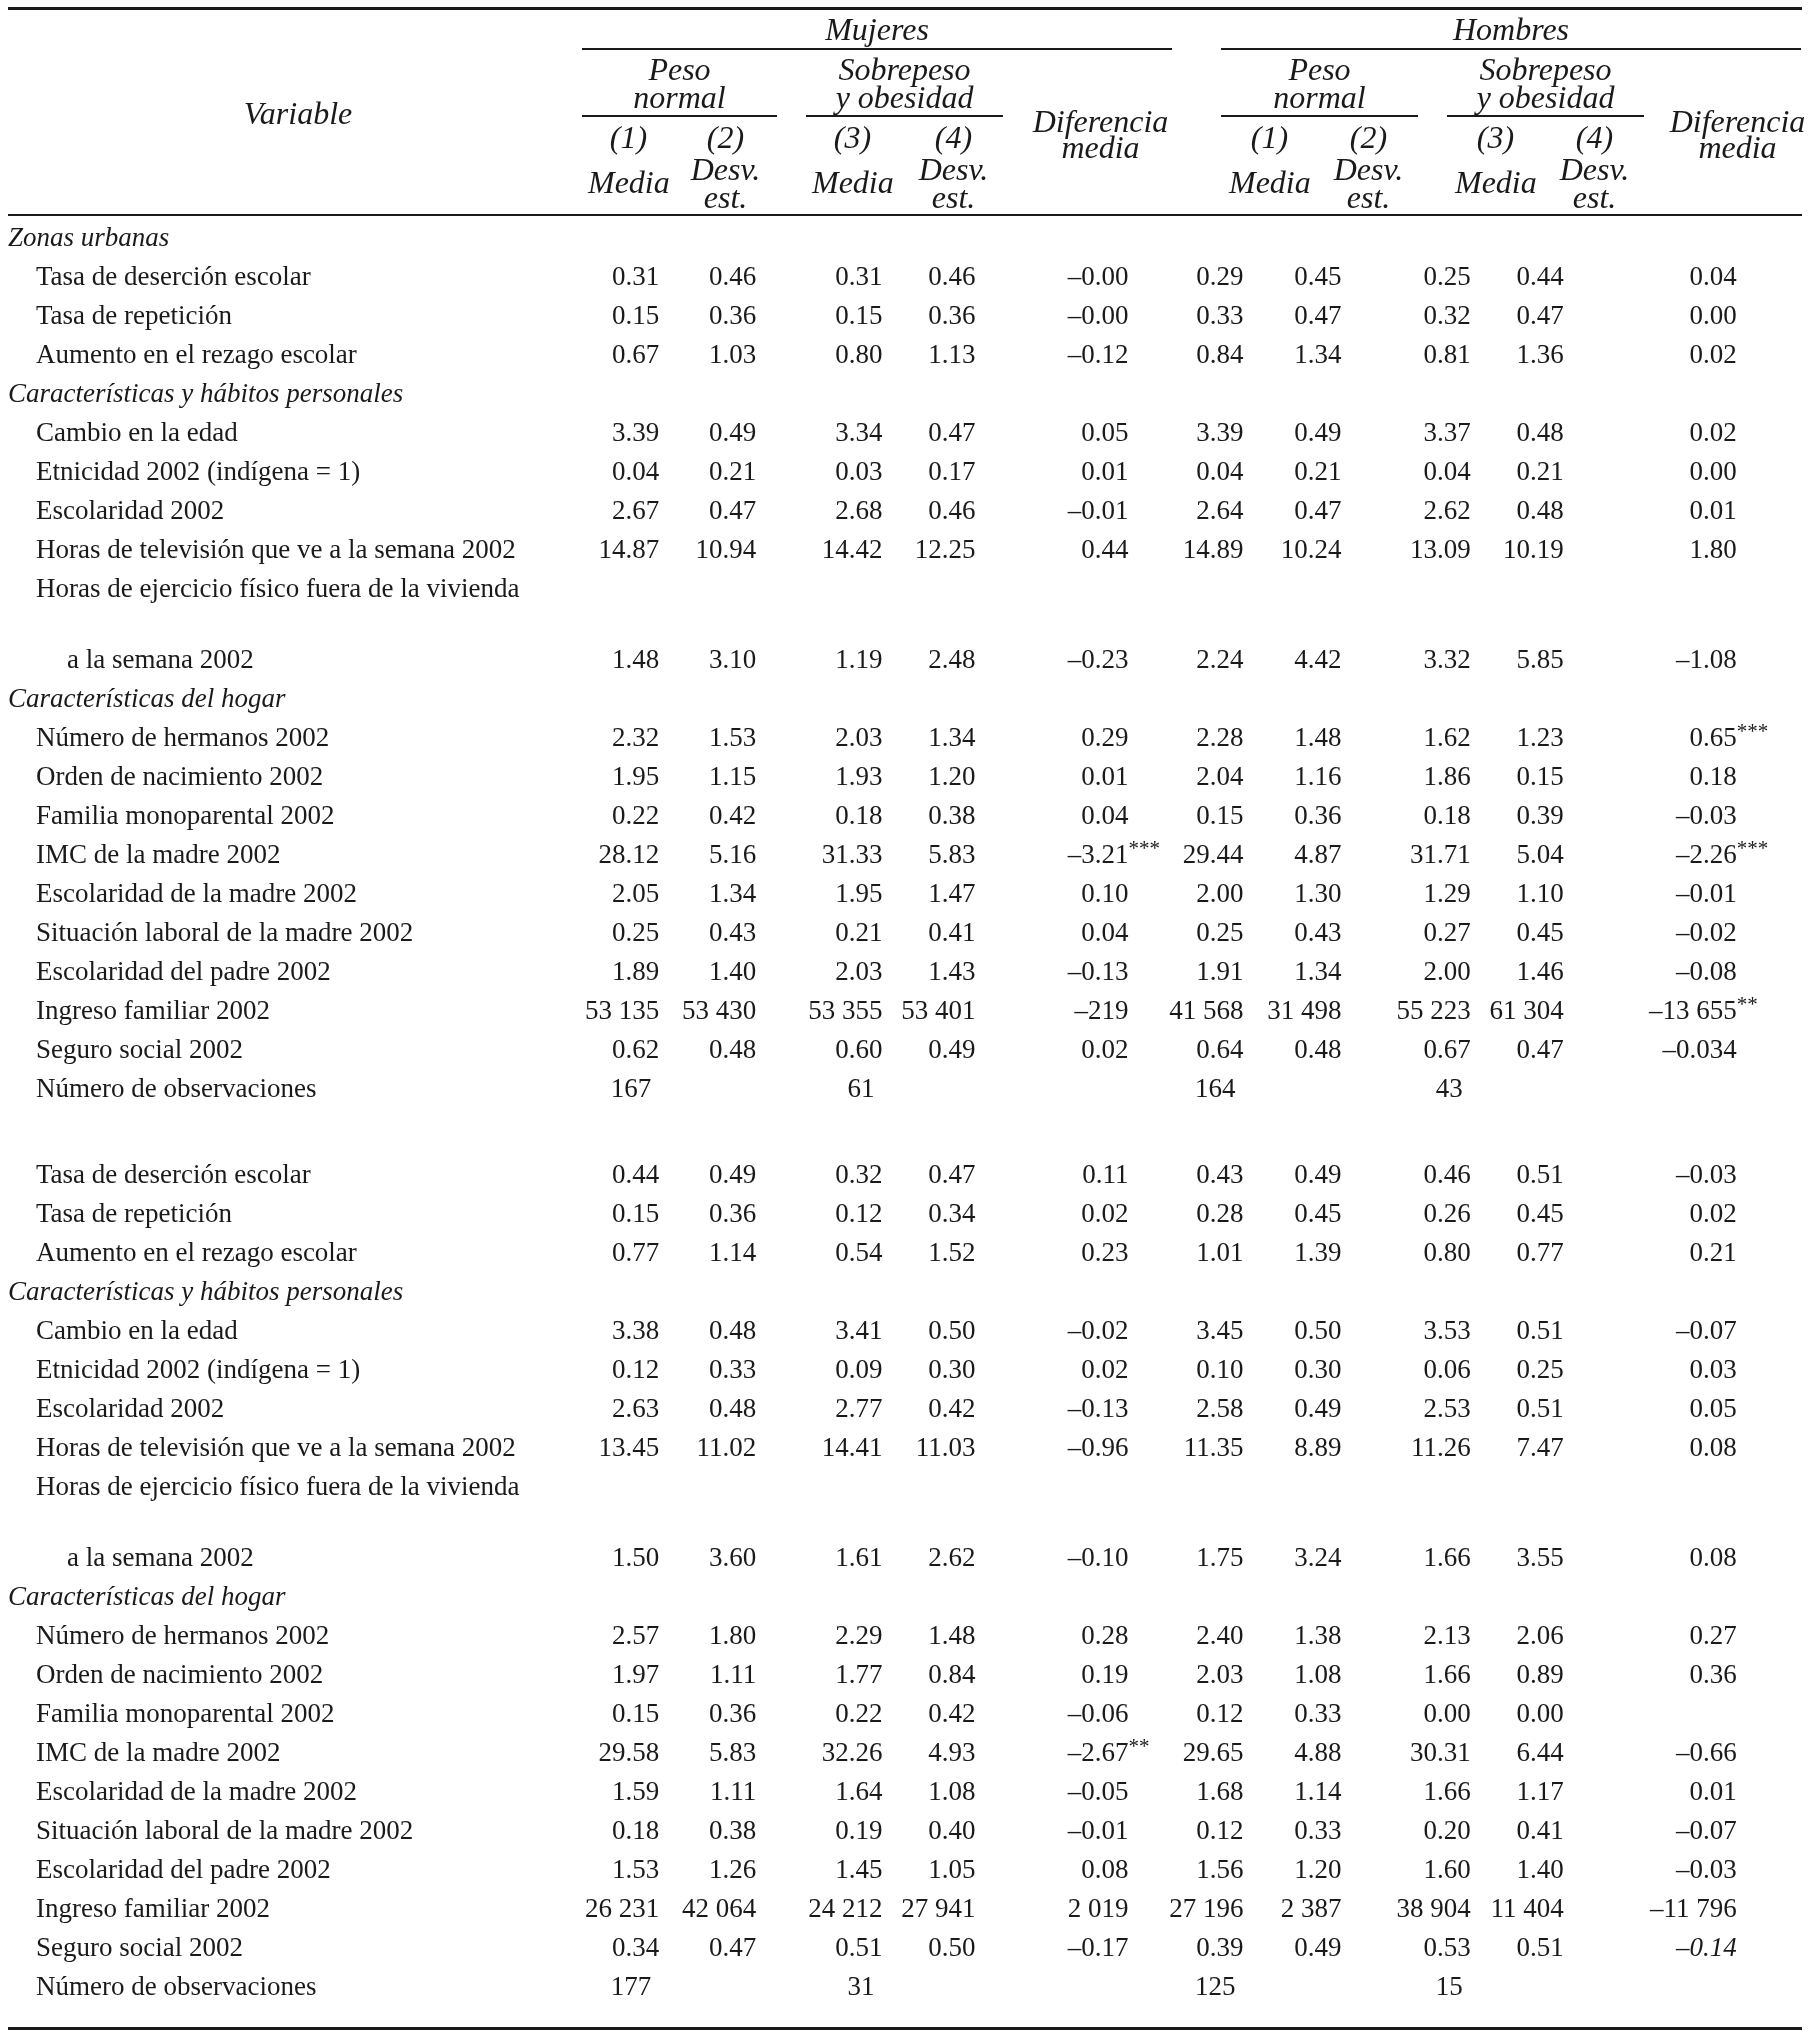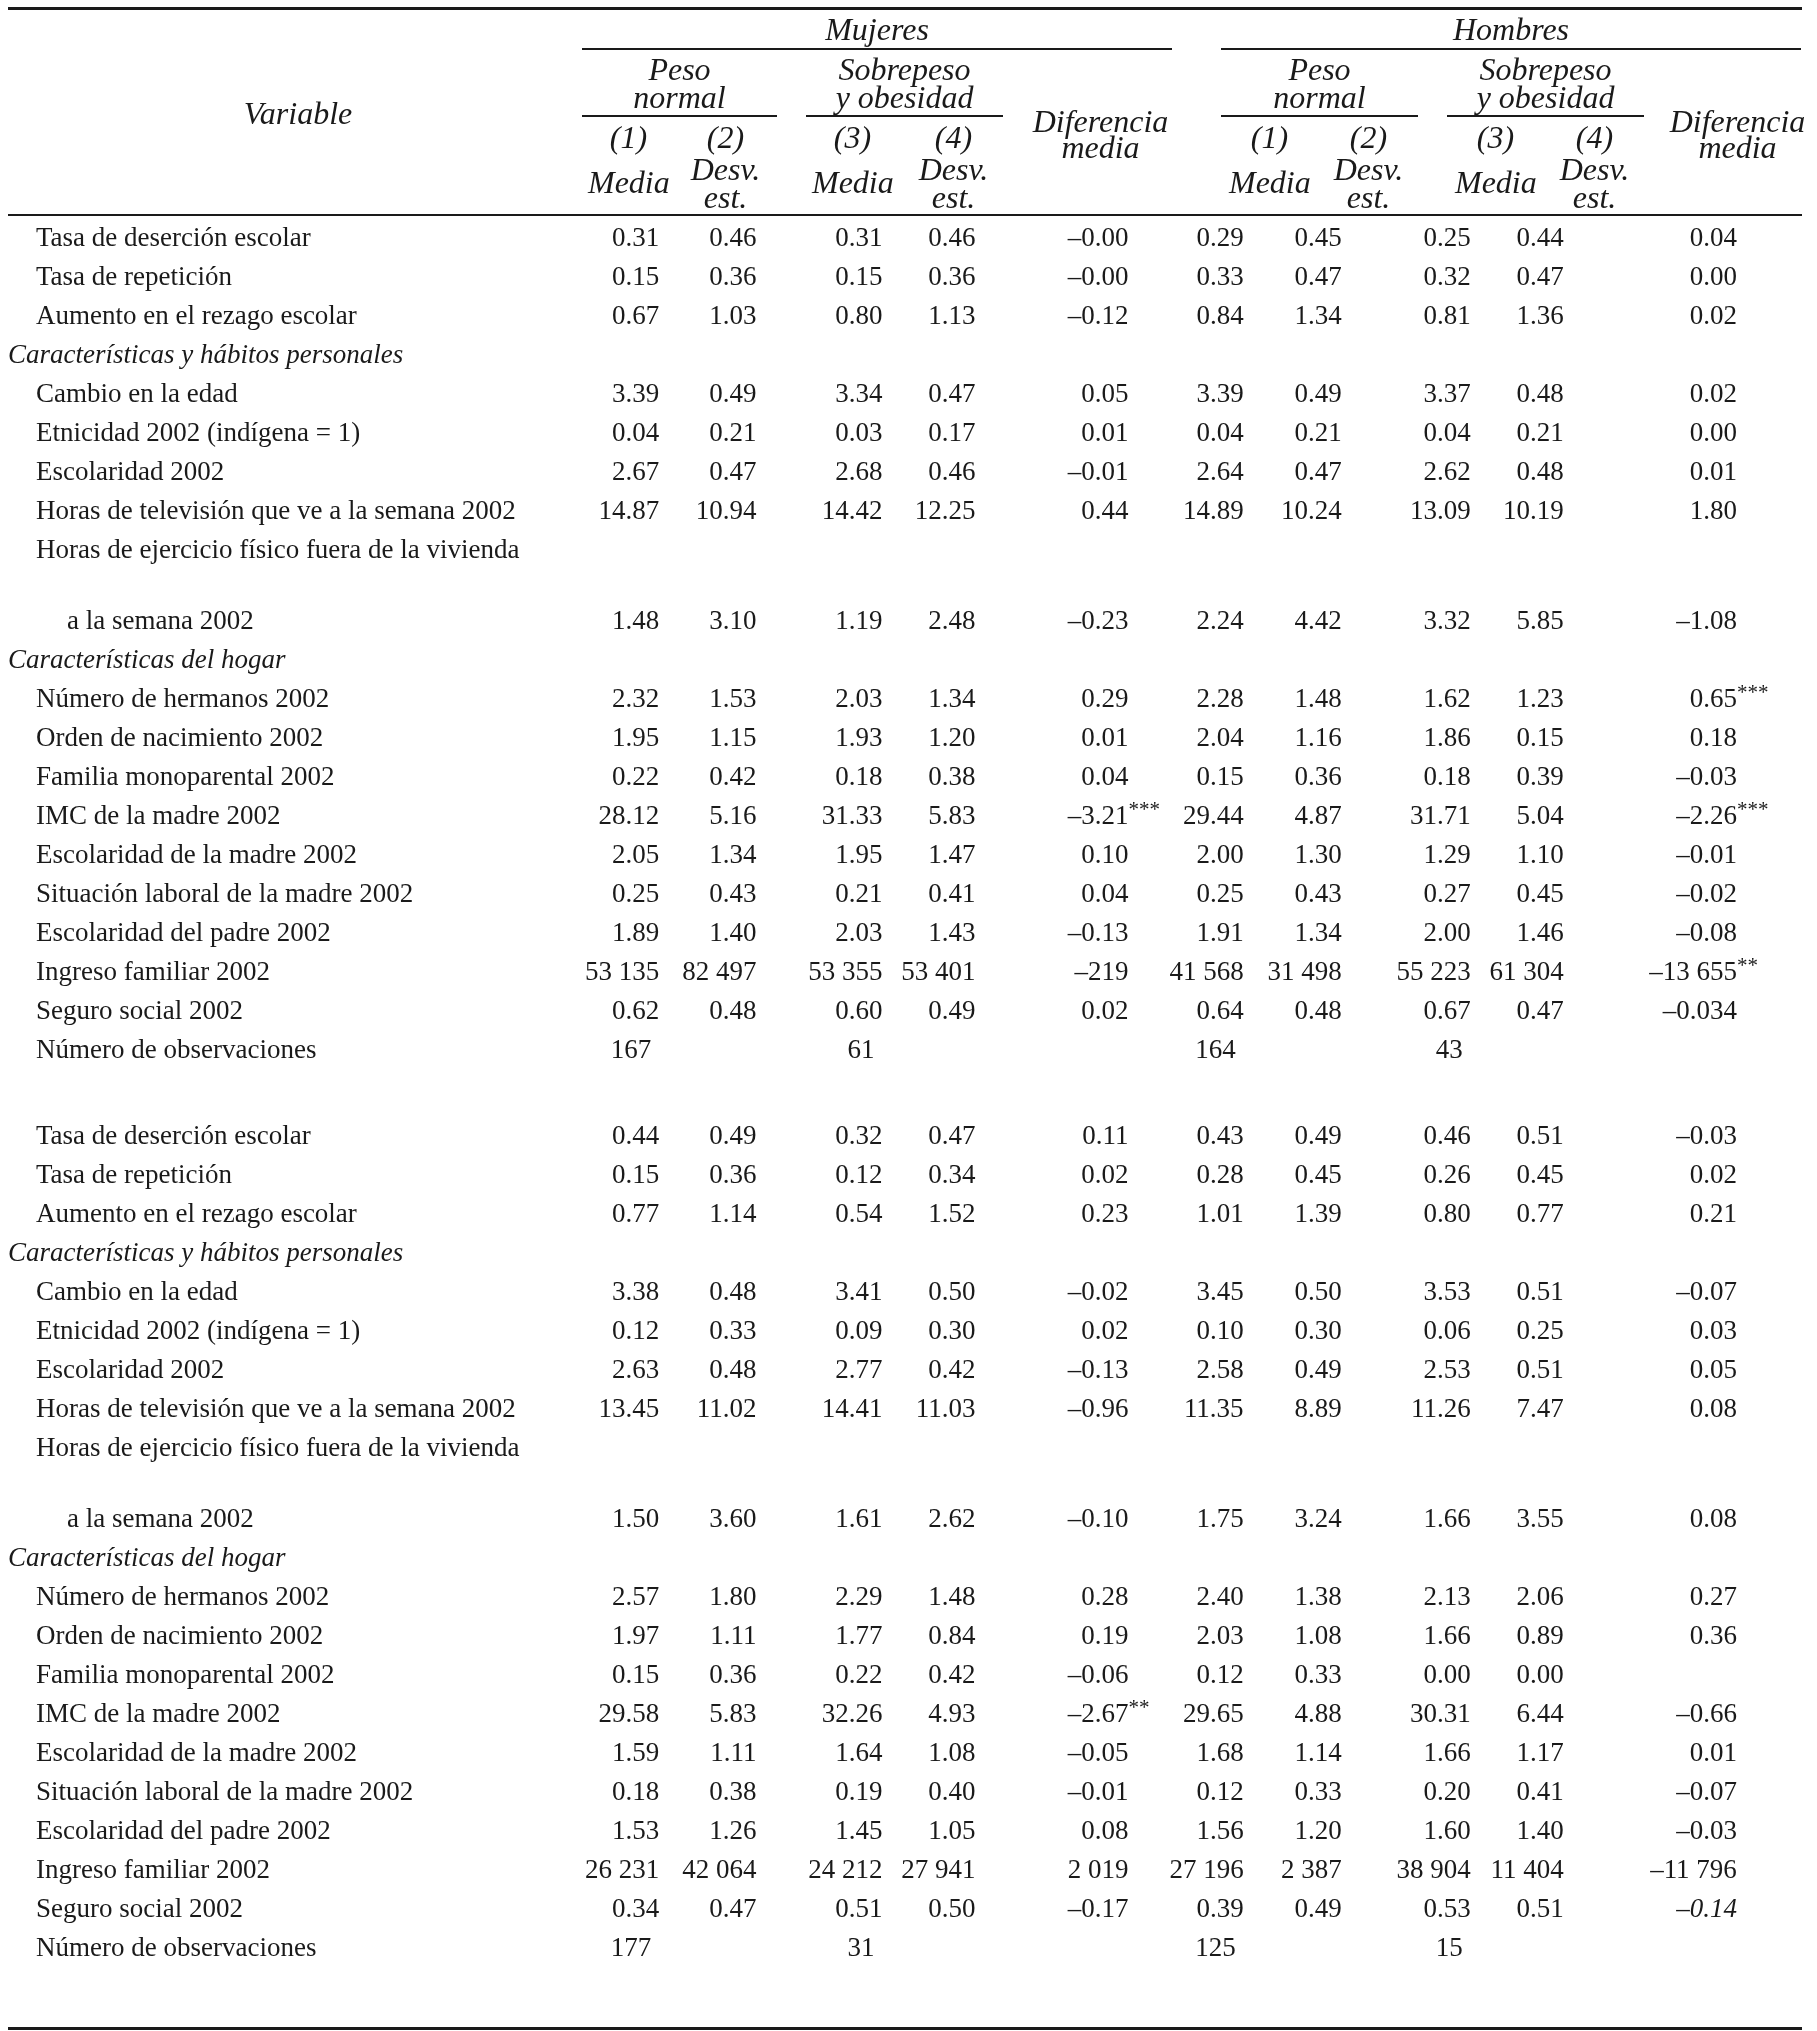--- a/index.html
+++ b/index.html
@@ -84,20 +84,23 @@
       <col style="width:24px">
     <col style="width:91px">
       <col style="width:98px">
       <col style="width:129px">
       <col style="width:93px">
       <col style="width:173px">
       <col style="width:81px">
   </colgroup>
   <tbody id="tbody">
       <tr>
+        <td class="sec" colspan="13">Zonas urbanas</td>
+      </tr>
+      <tr>
         <td class="lbl">Tasa de deserción escolar</td>
         <td class="num"><span>0.31</span></td>
         <td class="num"><span>0.46</span></td>
         <td class="num"><span>0.31</span></td>
         <td class="num"><span>0.46</span></td>
         <td class="num" style="padding-right: 0px;"><span>–0.00</span></td>
         <td class=""><span class="sig"></span></td>
         <td class="num"><span>0.29</span></td>
         <td class="num"><span>0.45</span></td>
         <td class="num"><span>0.25</span></td>
@@ -320,21 +323,21 @@
         <td class="num"><span>1.91</span></td>
         <td class="num"><span>1.34</span></td>
         <td class="num"><span>2.00</span></td>
         <td class="num"><span>1.46</span></td>
         <td class="num" style="padding-right: 0px;"><span>–0.08</span></td>
         <td class=""><span class="sig"></span></td>
       </tr>
       <tr>
         <td class="lbl">Ingreso familiar 2002</td>
         <td class="num"><span>53 135</span></td>
-        <td class="num"><span>82 497</span></td>
+        <td class="num"><span>53 430</span></td>
         <td class="num"><span>53 355</span></td>
         <td class="num"><span>53 401</span></td>
         <td class="num" style="padding-right: 0px;"><span>–219</span></td>
         <td class=""><span class="sig"></span></td>
         <td class="num"><span>41 568</span></td>
         <td class="num"><span>31 498</span></td>
         <td class="num"><span>55 223</span></td>
         <td class="num"><span>61 304</span></td>
         <td class="num" style="padding-right: 0px;"><span>–13 655</span></td>
         <td class=""><span class="sig">**</span></td>

